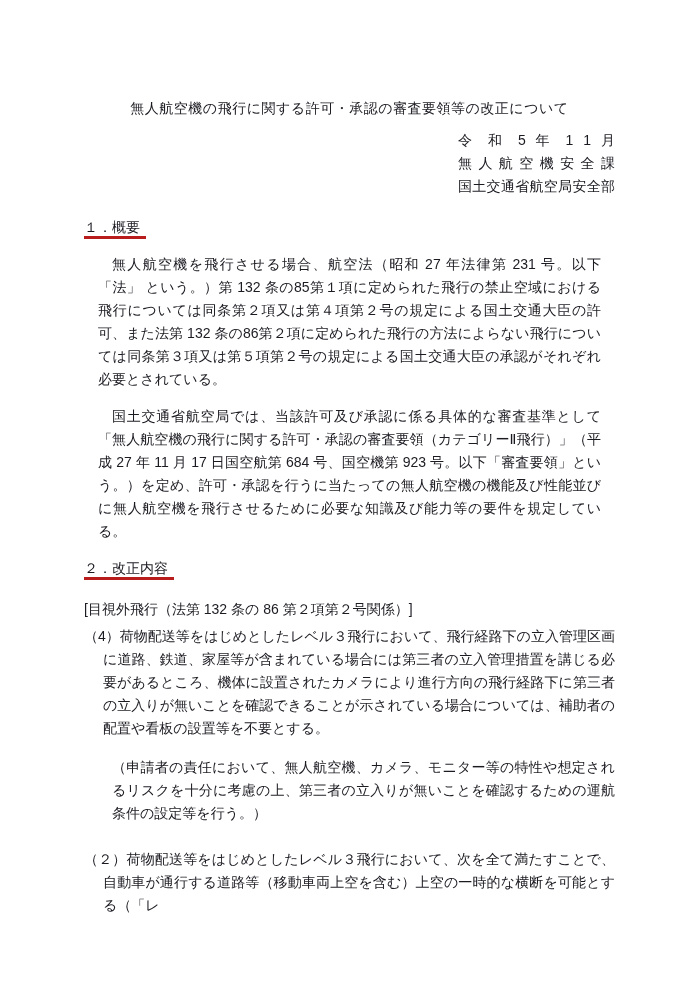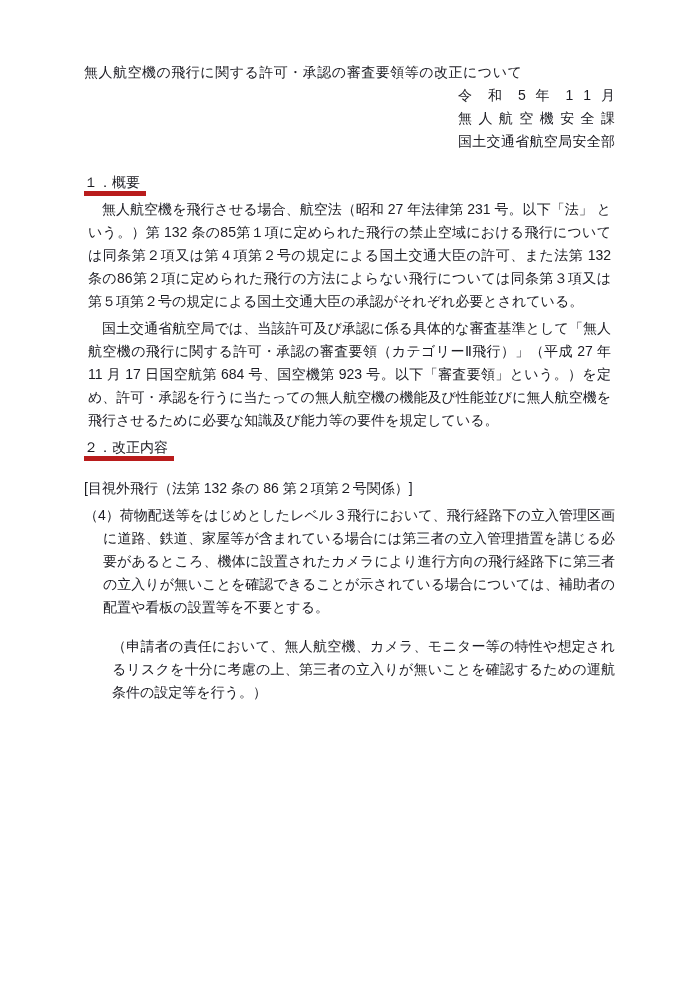--- a/index.html
+++ b/index.html
@@ -19,48 +19,49 @@
     line-height: 23px;
   }
   .content {
     position: absolute;
     left: 84px;
     top: 0;
     width: 531px;
   }
   .doc-title {
     margin: 0;
-    padding-top: 61px;
+    padding-top: 97px;
     font-size: 14px;
     font-weight: normal;
-    text-align: left;
+    text-align: center;
     letter-spacing: 0.5px;
   }
   .meta-block {
+    margin-top: 9px;
   }
   .meta-line {
     margin-left: auto;
     width: 157px;
     text-align: justify;
     text-align-last: justify;
     white-space: nowrap;
   }
   .section-heading {
     margin-top: 18px;
   }
   .section-heading.second {
     margin-top: 0;
   }
   .hl {
-    border-bottom: 5px solid #b91c1c;
+    border-bottom: 3px solid #b91c1c;
     padding-right: 6px;
     padding-bottom: 1px;
   }
   .para {
-    margin: 4px;
+    margin: 14px;
     text-indent: 14px;
     text-align: justify;
   }
   .bracket-line {
     margin-top: 18px;
   }
   .numbered-item {
     margin-top: 4px;
     padding-left: 19px;
     text-indent: -19px;
@@ -97,16 +98,17 @@
       <p class="para">国土交通省航空局では、当該許可及び承認に係る具体的な審査基準として「無人航空機の飛行に関する許可・承認の審査要領（カテゴリーⅡ飛行）」（平成 27 年 11 月 17 日国空航第 684 号、国空機第 923 号。以下「審査要領」という。）を定め、許可・承認を行うに当たっての無人航空機の機能及び性能並びに無人航空機を飛行させるために必要な知識及び能力等の要件を規定している。</p>
     </div>
 
     <div class="section">
       <div class="section-heading second">
         <span class="hl">２．改正内容</span>
       </div>
       <div class="bracket-line">[目視外飛行（法第 132 条の 86 第２項第２号関係）]</div>
       <div class="numbered-item">（4）荷物配送等をはじめとしたレベル３飛行において、飛行経路下の立入管理区画に道路、鉄道、家屋等が含まれている場合には第三者の立入管理措置を講じる必要があるところ、機体に設置されたカメラにより進行方向の飛行経路下に第三者の立入りが無いことを確認できることが示されている場合については、補助者の配置や看板の設置等を不要とする。</div>
       <div class="note-block">（申請者の責任において、無人航空機、カメラ、モニター等の特性や想定されるリスクを十分に考慮の上、第三者の立入りが無いことを確認するための運航条件の設定等を行う。）</div>
+      <div class="numbered-item item2">（２）荷物配送等をはじめとしたレベル３飛行において、次を全て満たすことで、自動車が通行する道路等（移動車両上空を含む）上空の一時的な横断を可能とする（「レ</div>
     </div>
 
   </div>
 </div>
 
 </body></html>

